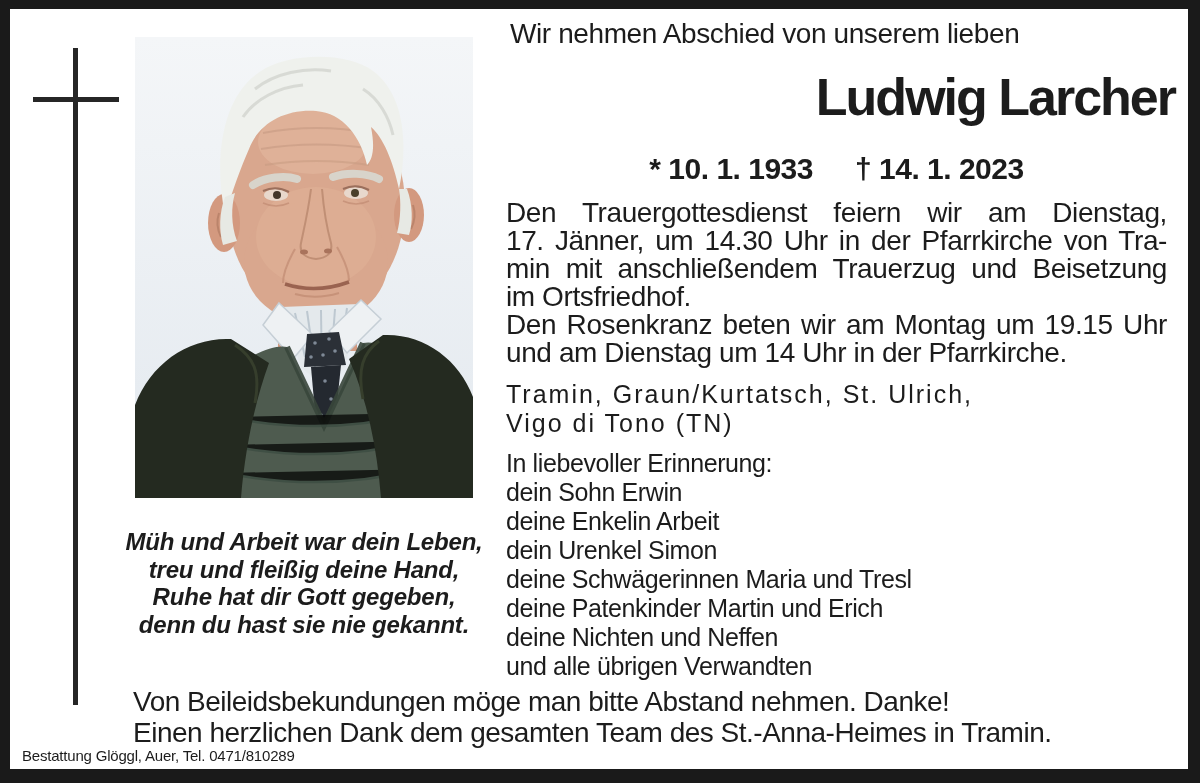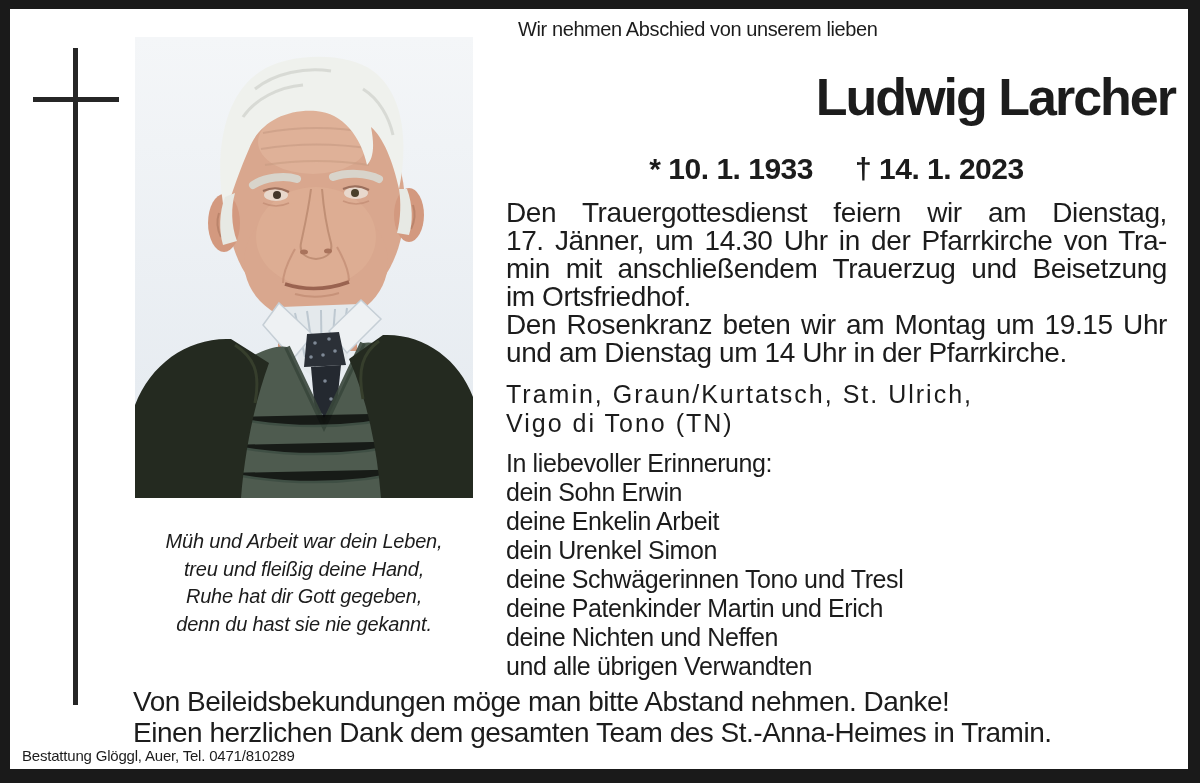--- a/index.html
+++ b/index.html
@@ -25,25 +25,25 @@
   
   .cross-v{position:absolute;left:63px;top:39px;width:5px;height:657px;background:#262626;}
   .cross-h{position:absolute;left:23px;top:88px;width:86px;height:5px;background:#262626;}
   
   .photo{position:absolute;left:125px;top:28px;width:338px;height:461px;}
   .photo svg{display:block;}
   
   .poem{
     position:absolute;left:99px;top:519px;width:390px;
     text-align:center;font-style:italic;
-    font-size:20px;line-height:27.5px;letter-spacing:-0.2px;
+    font-size:24px;line-height:27.5px;letter-spacing:-0.2px;font-weight:bold;
   }
   
   .col{position:absolute;left:496px;top:0;width:661px;height:760px;}
-  .intro{position:absolute;left:12px;top:9px;font-size:20px;letter-spacing:-0.4px;white-space:nowrap;}
+  .intro{position:absolute;left:4px;top:9px;font-size:28px;letter-spacing:-0.4px;white-space:nowrap;}
   .name{
     position:absolute;left:8px;top:50px;width:100%;
     text-align:right;font-size:52px;font-weight:bold;
     letter-spacing:-2px;white-space:nowrap;line-height:76px;
   }
   .dates{
     position:absolute;left:0;top:143px;width:100%;
     display:flex;justify-content:center;column-gap:42px;
     font-size:30px;font-weight:bold;letter-spacing:-0.5px;
   }
@@ -188,21 +188,21 @@
         </div>
       <div class="places" id="places">
           <div>Tramin, Graun/Kurtatsch, St. Ulrich,</div>
           <div>Vigo di Tono (TN)</div>
         </div>
       <div class="remembrance" id="remembrance">
         <div>In liebevoller Erinnerung:</div>
       <div><span>dein Sohn </span><span class="b">Erwin</span></div>
           <div><span>deine Enkelin </span><span class="b">Arbeit</span></div>
           <div><span>dein Urenkel </span><span class="b">Simon</span></div>
-          <div><span>deine Schwägerinnen </span><span class="b">Tono</span><span> und </span><span class="b">Tresl</span></div>
+          <div><span>deine Schwägerinnen </span><span class="b">Maria</span><span> und </span><span class="b">Tresl</span></div>
           <div><span>deine Patenkinder </span><span class="b">Martin</span><span> und </span><span class="b">Erich</span></div>
           <div><span>deine Nichten und Neffen</span></div>
           <div><span>und alle übrigen Verwandten</span></div>
         </div>
     </div>
 
     <div class="thanks" id="thanks">
         <div>Von Beileidsbekundungen möge man bitte Abstand nehmen. Danke!</div>
         <div>Einen herzlichen Dank dem gesamten Team des St.-Anna-Heimes in Tramin.</div>
       </div>

